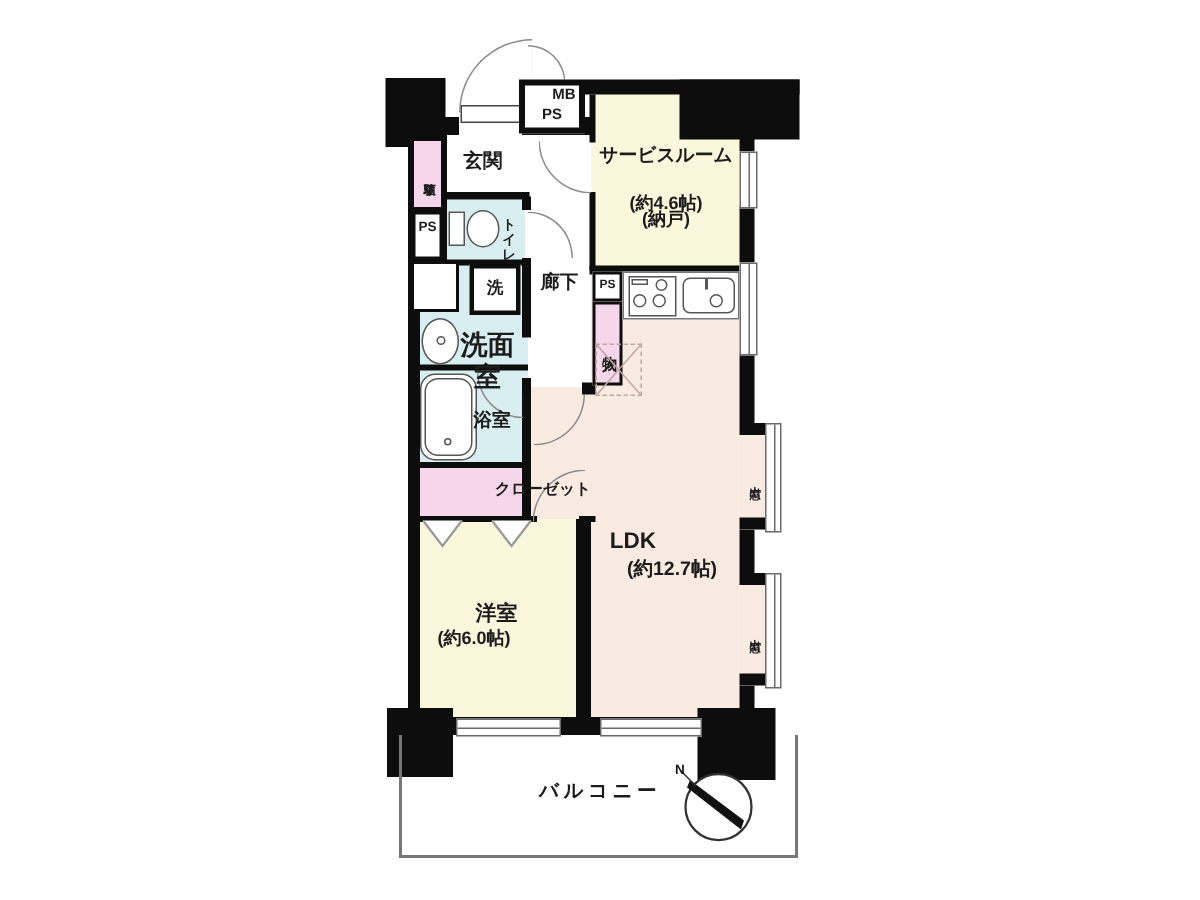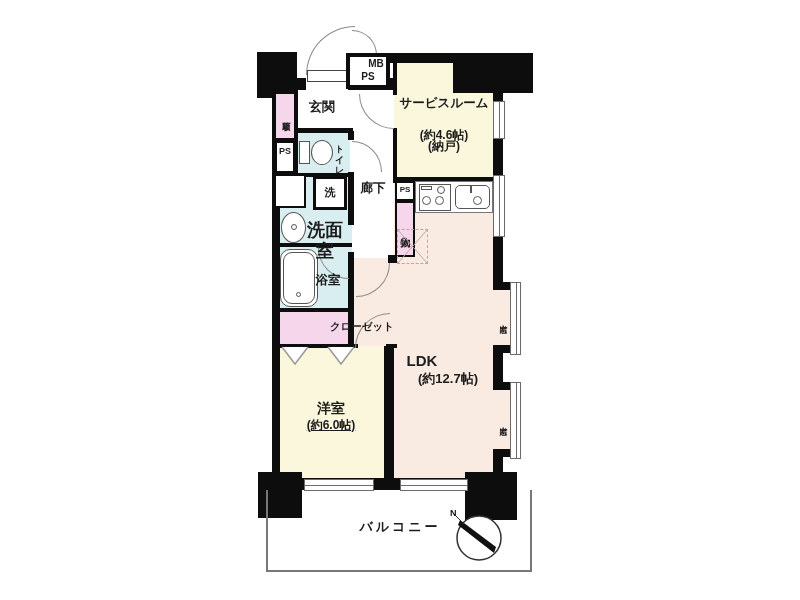--- a/index.html
+++ b/index.html
@@ -165,17 +165,17 @@
 
   <div class="lbl" style="left:296px;top:100px;width:52px;font-size:13px;">玄関</div>
   <div class="lbl" style="left:397px;top:96px;width:94px;font-size:12.5px;">サービスルーム</div>
   <div class="lbl" style="left:397px;top:113px;width:94px;font-size:12px;margin-top:27px;">(納戸)</div>
   <div class="lbl" style="left:397px;top:129px;width:94px;font-size:12px;">(約4.6帖)</div>
   <div class="lbl" style="left:352px;top:181px;width:42px;font-size:12.5px;">廊下</div>
   <div class="lbl" style="left:300px;top:220px;width:50px;font-size:18px;">洗面室</div>
   <div class="lbl" style="left:308px;top:273px;width:40px;font-size:12.5px;">浴室</div>
   <div class="lbl" style="left:278px;top:320px;width:72px;font-size:10.5px;margin-left:48px;">クローゼット</div>
   <div class="lbl" style="left:300px;top:400px;width:62px;font-size:14px;">洋室</div>
-  <div class="lbl" style="left:294px;top:419px;width:74px;font-size:12px;text-decoration:underline;">(約6.0帖)</div>
+  <div class="lbl" style="left:279px;top:419px;width:74px;font-size:12px;">(約6.0帖)</div>
   <div class="lbl" style="left:393px;top:352px;width:58px;font-size:15px;">LDK</div>
   <div class="lbl" style="left:408px;top:372px;width:80px;font-size:13px;">(約12.7帖)</div>
 
 </div>
 
 </body></html>

